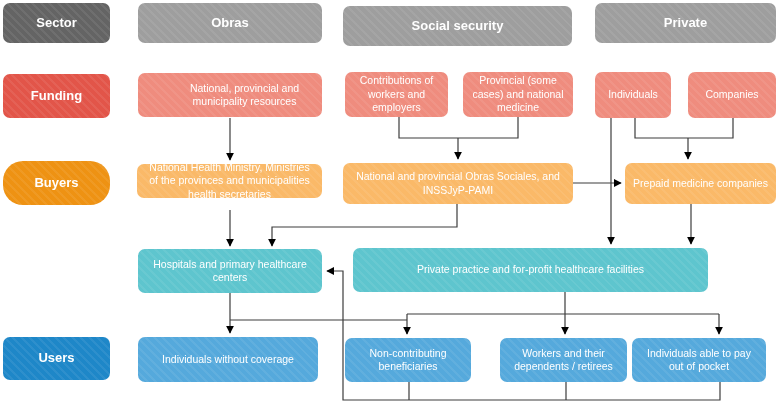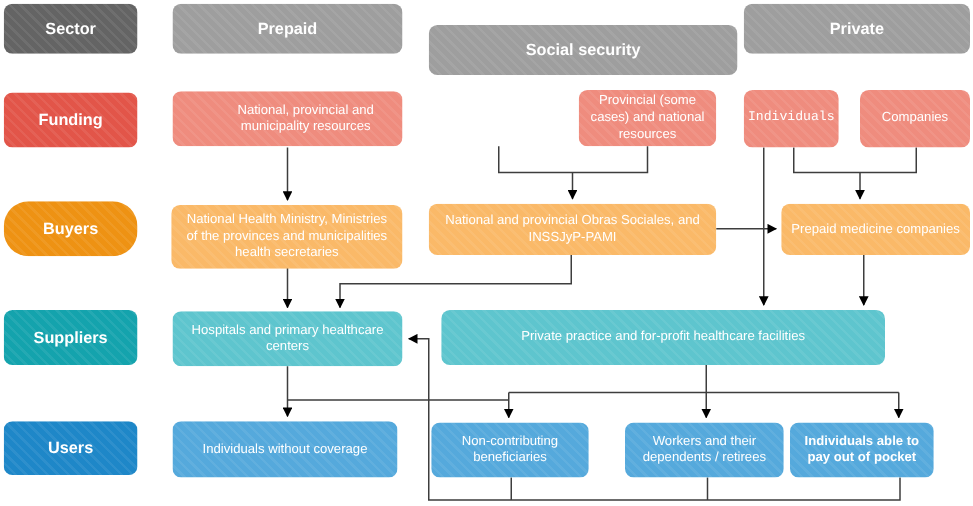--- a/index.html
+++ b/index.html
@@ -68,37 +68,37 @@
       <path d="M407,314 L407,334" marker-end="url(#arrow)"></path>
       <path d="M565,314 L565,334" marker-end="url(#arrow)"></path>
       <path d="M719,314 L719,334" marker-end="url(#arrow)"></path>
       <path d="M409,382 L409,400 M566,382 L566,400 M720,382 L720,400 L343,400 L343,271 L327,271" marker-end="url(#arrow)"></path>
     </g>
   </svg>
 
   <div class="box rowlabel c-darkgray" style="left:3px;top:3px;width:107px;height:40px;">Sector</div>
   <div class="box rowlabel c-red" style="left:3px;top:74px;width:107px;height:44px;">Funding</div>
   <div class="box rowlabel c-orange" style="left:3px;top:161px;width:107px;height:44px;">Buyers</div>
-  <div class="box rowlabel c-teal" style="left:3px;top:248px;width:107px;height:44px;">Suppliers</div>
   <div class="box rowlabel c-blue" style="left:3px;top:337px;width:107px;height:43px;">Users</div>
 
-  <div class="box header c-gray" style="left:138px;top:3px;width:184px;height:40px;">Prepaid</div>
-  <div class="box header c-gray" style="left:343px;top:20px;width:247px;height:40px;">Social security</div>
+  <div class="box header c-gray" style="left:138px;top:3px;width:184px;height:40px;">Obras</div>
+  <div class="box header c-gray" style="left:343px;top:6px;width:229px;height:40px;">Social security</div>
   <div class="box header c-gray" style="left:595px;top:3px;width:181px;height:40px;">Private</div>
 
   <div class="box c-salmon" style="left:138px;top:73px;width:184px;height:44px;padding-left:36px;">National, provincial and municipality resources</div>
-  <div class="box c-salmon" style="left:463px;top:72px;width:110px;height:45px;">Provincial (some cases) and national resources</div>
-  <div class="box c-salmon" style="left:595px;top:72px;width:76px;height:46px;font-family:Liberation Mono, monospace;">Individuals</div>
+  <div class="box c-salmon" style="left:345px;top:72px;width:103px;height:45px;">Contributions of workers and employers</div>
+  <div class="box c-salmon" style="left:463px;top:72px;width:110px;height:45px;">Provincial (some cases) and national medicine</div>
+  <div class="box c-salmon" style="left:595px;top:72px;width:76px;height:46px;">Individuals</div>
   <div class="box c-salmon" style="left:688px;top:72px;width:88px;height:46px;">Companies</div>
 
-  <div class="box c-lightorange" style="left:137px;top:164px;width:185px;height:51px;">National Health Ministry, Ministries of the provinces and municipalities health secretaries</div>
+  <div class="box c-lightorange" style="left:137px;top:164px;width:185px;height:34px;">National Health Ministry, Ministries of the provinces and municipalities health secretaries</div>
   <div class="box c-lightorange" style="left:343px;top:163px;width:230px;height:41px;">National and provincial Obras Sociales, and INSSJyP-PAMI</div>
   <div class="box c-lightorange" style="left:625px;top:163px;width:151px;height:41px;">Prepaid medicine companies</div>
 
   <div class="box c-lightteal" style="left:138px;top:249px;width:184px;height:44px;">Hospitals and primary healthcare centers</div>
   <div class="box c-lightteal" style="left:353px;top:248px;width:355px;height:44px;">Private practice and for-profit healthcare facilities</div>
 
   <div class="box c-lightblue" style="left:138px;top:337px;width:180px;height:45px;">Individuals without coverage</div>
   <div class="box c-lightblue" style="left:345px;top:338px;width:126px;height:44px;">Non-contributing beneficiaries</div>
   <div class="box c-lightblue" style="left:500px;top:338px;width:127px;height:44px;">Workers and their dependents / retirees</div>
-  <div class="box c-lightblue" style="left:632px;top:338px;width:115px;height:44px;font-weight:bold;">Individuals able to pay out of pocket</div>
+  <div class="box c-lightblue" style="left:632px;top:338px;width:134px;height:44px;">Individuals able to pay out of pocket</div>
 
 </div>
 
 </body></html>

